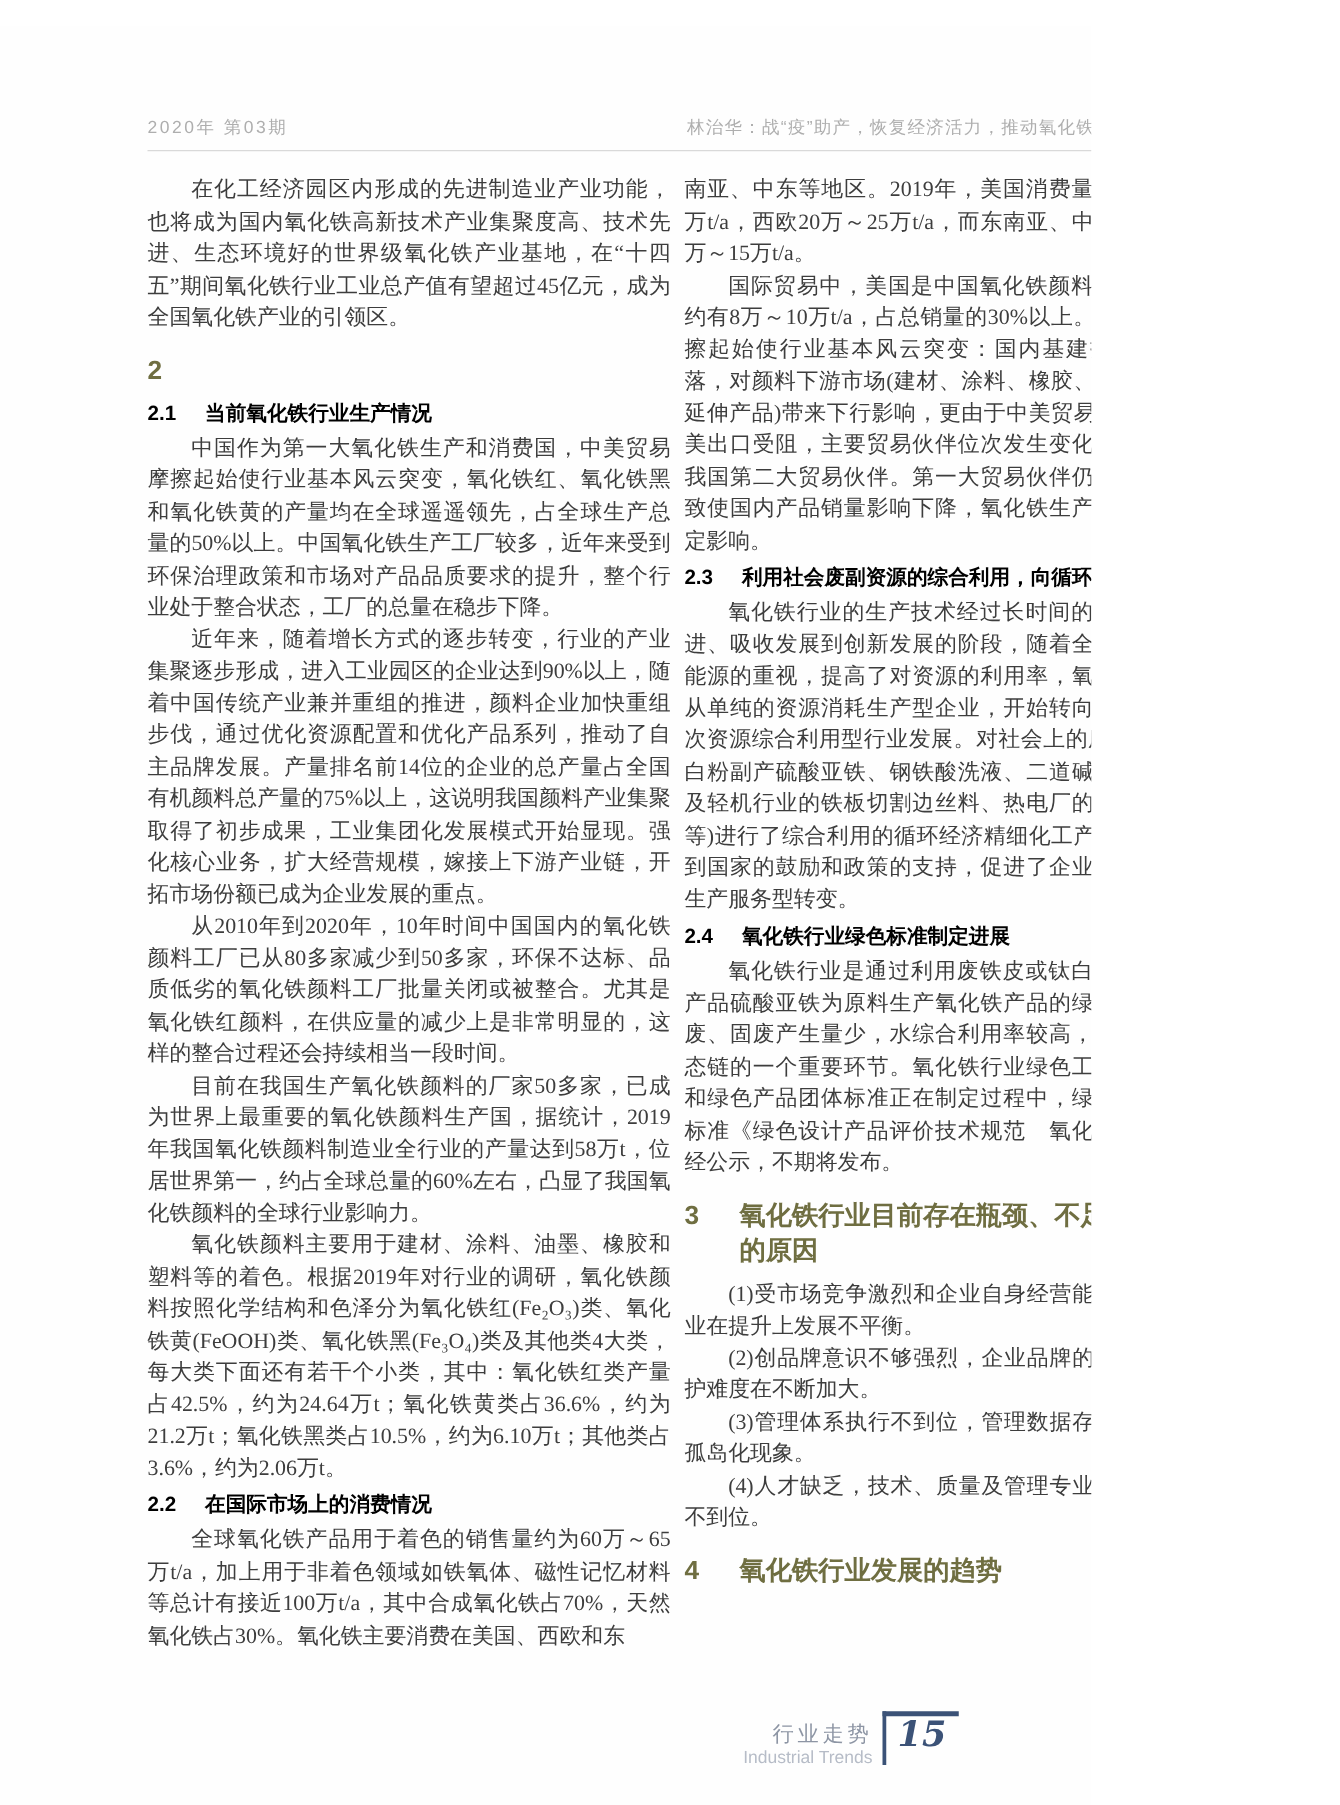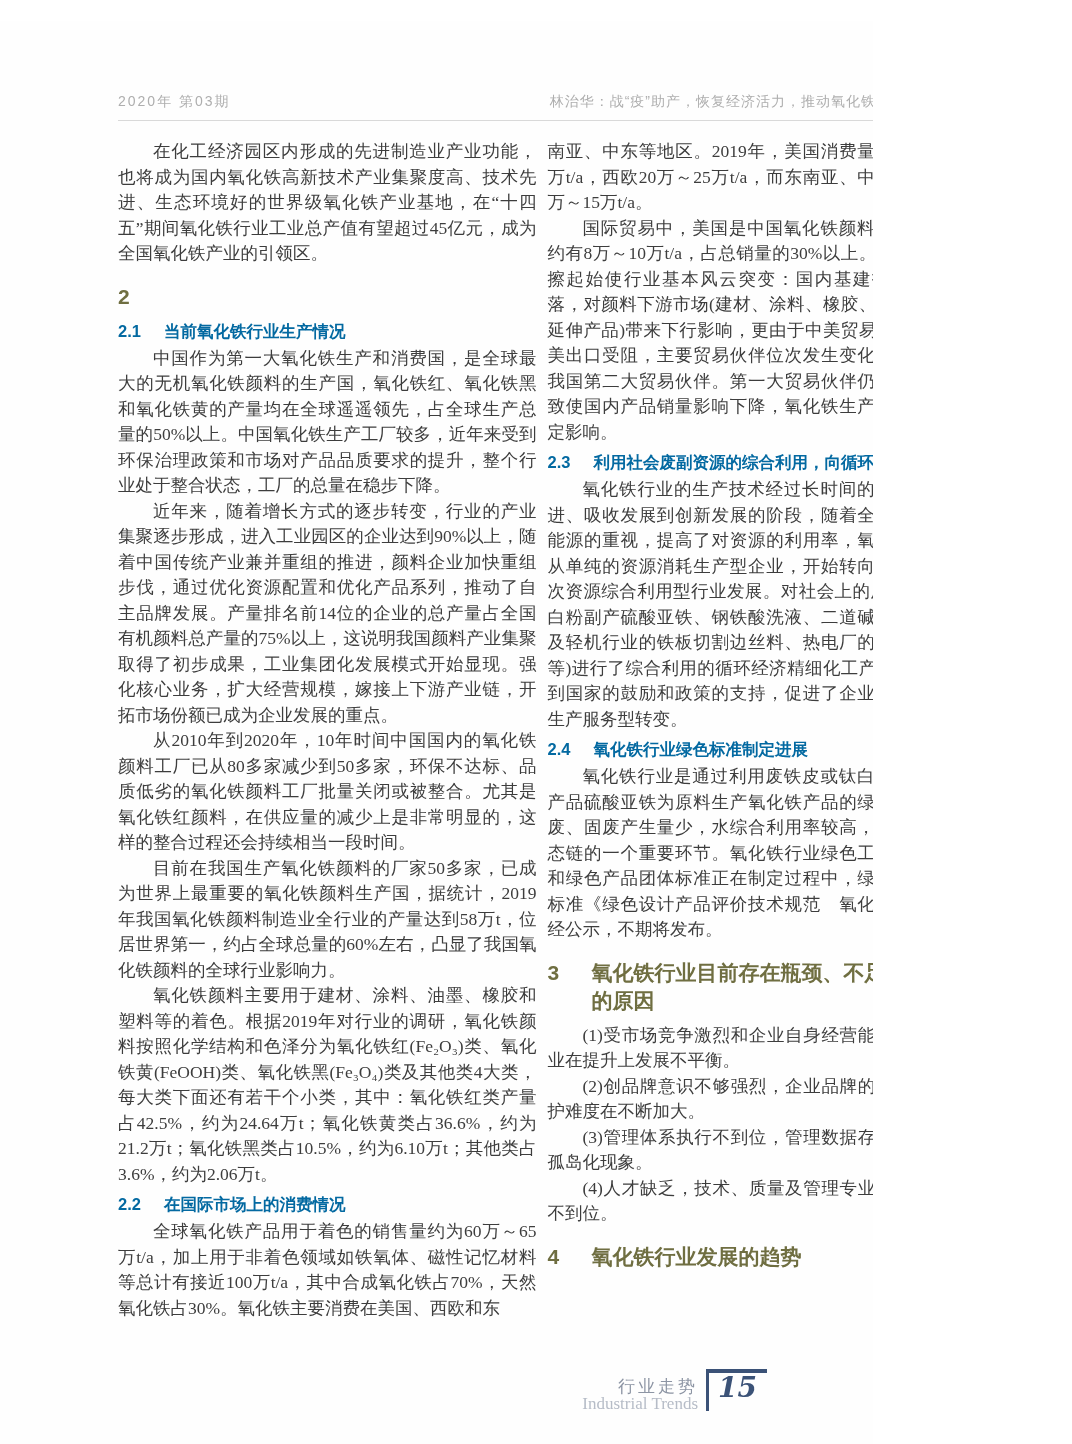--- a/index.html
+++ b/index.html
@@ -42,34 +42,34 @@
   .sec-h1 {
     display:flex;
     color:#6f6e41; font-weight:bold;
     font-size:21px; line-height:28px;
     margin:16px 0 8px 0;
   }
   .sec-h1 .num { flex:none; width:44px; }
   .sec-h1 .ttl { flex:1; }
   .sec-h2 {
     display:flex;
-    color:#0369a1; font-weight:bold;
+    color:#000000; font-weight:bold;
     font-size:16.5px; line-height:24px;
     margin:5px 0 3px 0;
   }
   .sec-h2 .num { flex:none; width:46px; }
   .sec-h2 .ttl { flex:1; }
   
   .ftr {
     position:absolute; right:106px; top:1348px;
     display:flex; align-items:flex-end;
   }
   .ftr-labels { text-align:right; margin-top:8px; }
   .ftr-cn { font-size:17px; color:#8d95a4; letter-spacing:3px; line-height:20px; }
-  .ftr-en { font-size:17px; color:#b6bcc7; line-height:14px;font-family:Liberation Serif, serif; }
+  .ftr-en { font-size:14px; color:#b6bcc7; line-height:14px; }
   .pageno-box {
     margin-left:8px;
     border-top:4px solid #3b5277;
     border-left:3px solid #3b5277;
     padding:2px 10px 10px 9px;
   }
   .pageno {
     font-family:"DejaVu Serif","Liberation Serif",serif;
     font-style:italic; font-weight:bold;
     font-size:28px; line-height:26px;
@@ -90,21 +90,21 @@
 
     <div class="col">
       <p class="body">在化工经济园区内形成的先进制造业产业功能，也将成为国内氧化铁高新技术产业集聚度高、技术先进、生态环境好的世界级氧化铁产业基地，在“十四五”期间氧化铁行业工业总产值有望超过45亿元，成为全国氧化铁产业的引领区。</p>
       <div class="sec-h1">
         <span class="num">2</span>
       </div>
       <div class="sec-h2">
         <span class="num">2.1</span>
         <span class="ttl">当前氧化铁行业生产情况</span>
       </div>
-      <p class="body">中国作为第一大氧化铁生产和消费国，是全球最大的无机氧化铁颜料的生产国，氧化铁红、氧化铁黑和氧化铁黄的产量均在全球遥遥领先，占全球生产总量的50%以上。中国氧化铁生产工厂较多，近年来受到环保治理政策和市场对产品品质要求的提升，整个行业处于整合状态，工厂的总量在稳步下降。</p>
+      <p class="body">中国作为第一大氧化铁生产和消费国，中美贸易摩擦起始使行业基本风云突变，氧化铁红、氧化铁黑和氧化铁黄的产量均在全球遥遥领先，占全球生产总量的50%以上。中国氧化铁生产工厂较多，近年来受到环保治理政策和市场对产品品质要求的提升，整个行业处于整合状态，工厂的总量在稳步下降。</p>
       <p class="body">近年来，随着增长方式的逐步转变，行业的产业集聚逐步形成，进入工业园区的企业达到90%以上，随着中国传统产业兼并重组的推进，颜料企业加快重组步伐，通过优化资源配置和优化产品系列，推动了自主品牌发展。产量排名前14位的企业的总产量占全国有机颜料总产量的75%以上，这说明我国颜料产业集聚取得了初步成果，工业集团化发展模式开始显现。强化核心业务，扩大经营规模，嫁接上下游产业链，开拓市场份额已成为企业发展的重点。</p>
       <p class="body">从2010年到2020年，10年时间中国国内的氧化铁颜料工厂已从80多家减少到50多家，环保不达标、品质低劣的氧化铁颜料工厂批量关闭或被整合。尤其是氧化铁红颜料，在供应量的减少上是非常明显的，这样的整合过程还会持续相当一段时间。</p>
       <p class="body">目前在我国生产氧化铁颜料的厂家50多家，已成为世界上最重要的氧化铁颜料生产国，据统计，2019年我国氧化铁颜料制造业全行业的产量达到58万t，位居世界第一，约占全球总量的60%左右，凸显了我国氧化铁颜料的全球行业影响力。</p>
       <p class="body">氧化铁颜料主要用于建材、涂料、油墨、橡胶和塑料等的着色。根据2019年对行业的调研，氧化铁颜料按照化学结构和色泽分为氧化铁红(Fe₂O₃)类、氧化铁黄(FeOOH)类、氧化铁黑(Fe₃O₄)类及其他类4大类，每大类下面还有若干个小类，其中：氧化铁红类产量占42.5%，约为24.64万t；氧化铁黄类占36.6%，约为21.2万t；氧化铁黑类占10.5%，约为6.10万t；其他类占3.6%，约为2.06万t。</p>
       <div class="sec-h2">
         <span class="num">2.2</span>
         <span class="ttl">在国际市场上的消费情况</span>
       </div>
       <p class="body">全球氧化铁产品用于着色的销售量约为60万～65万t/a，加上用于非着色领域如铁氧体、磁性记忆材料等总计有接近100万t/a，其中合成氧化铁占70%，天然氧化铁占30%。氧化铁主要消费在美国、西欧和东</p>
     </div>

